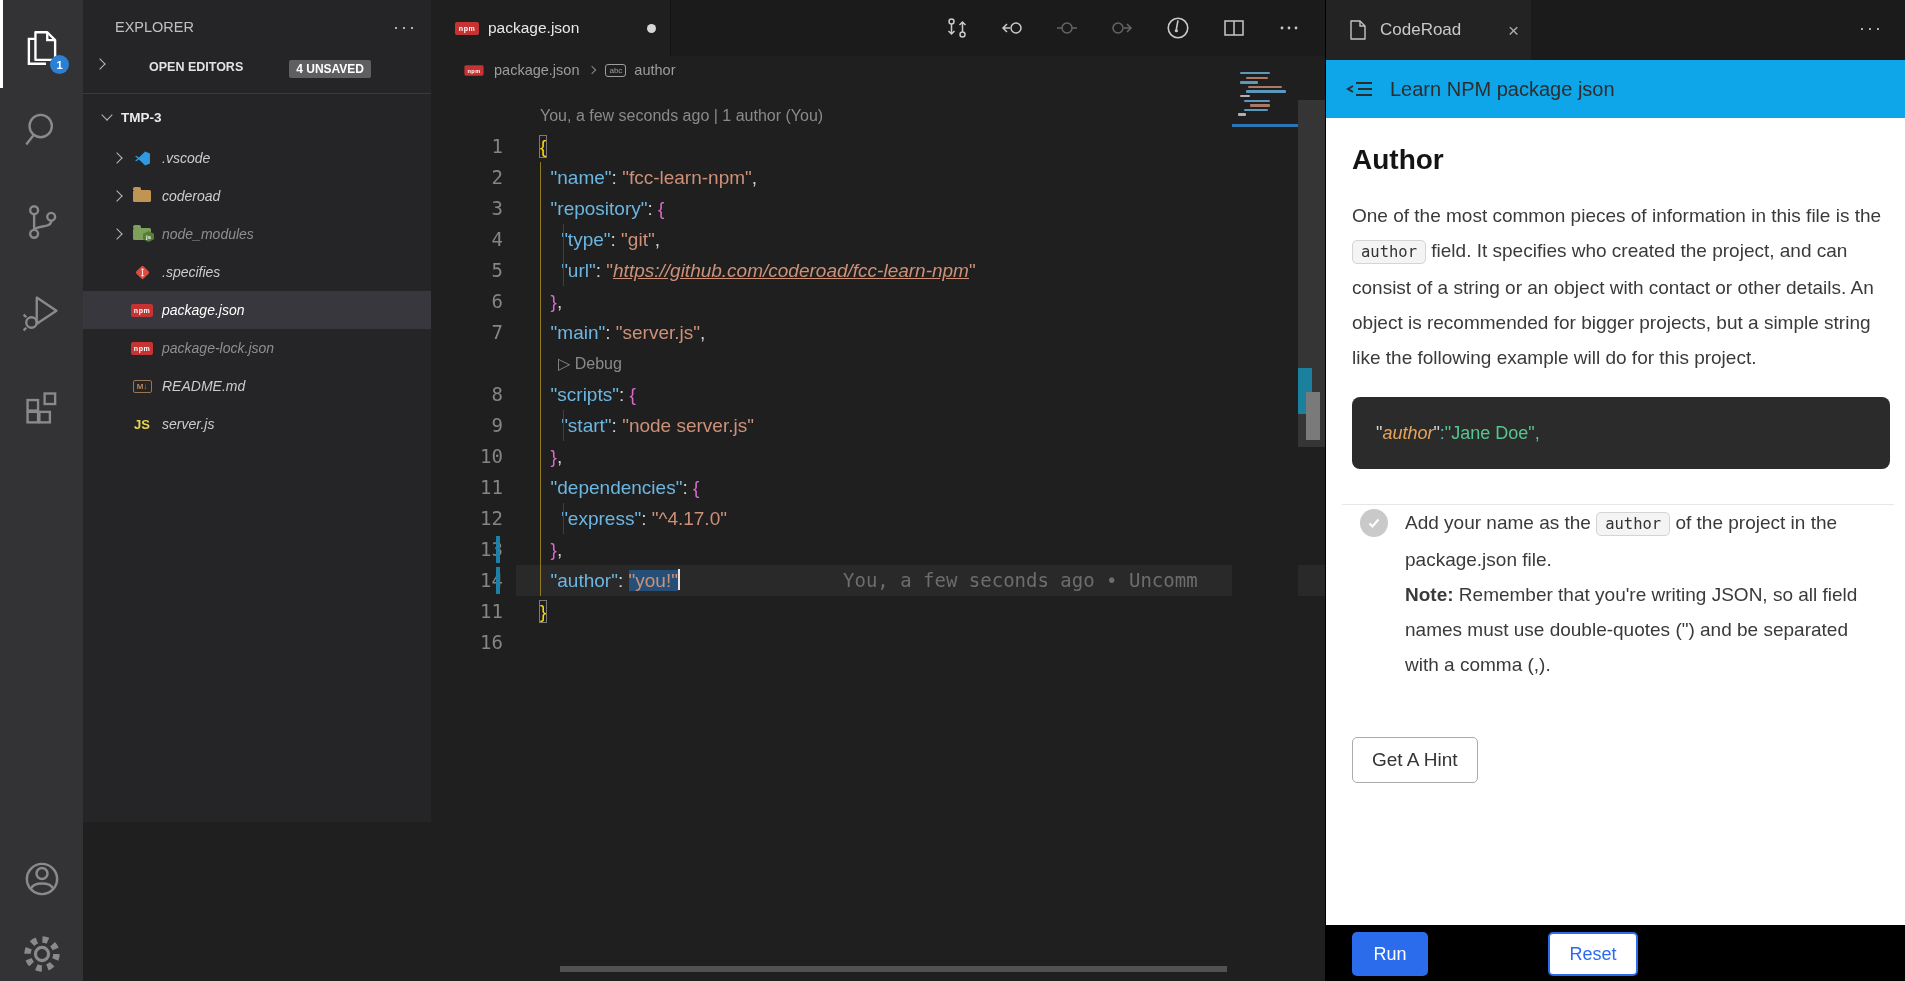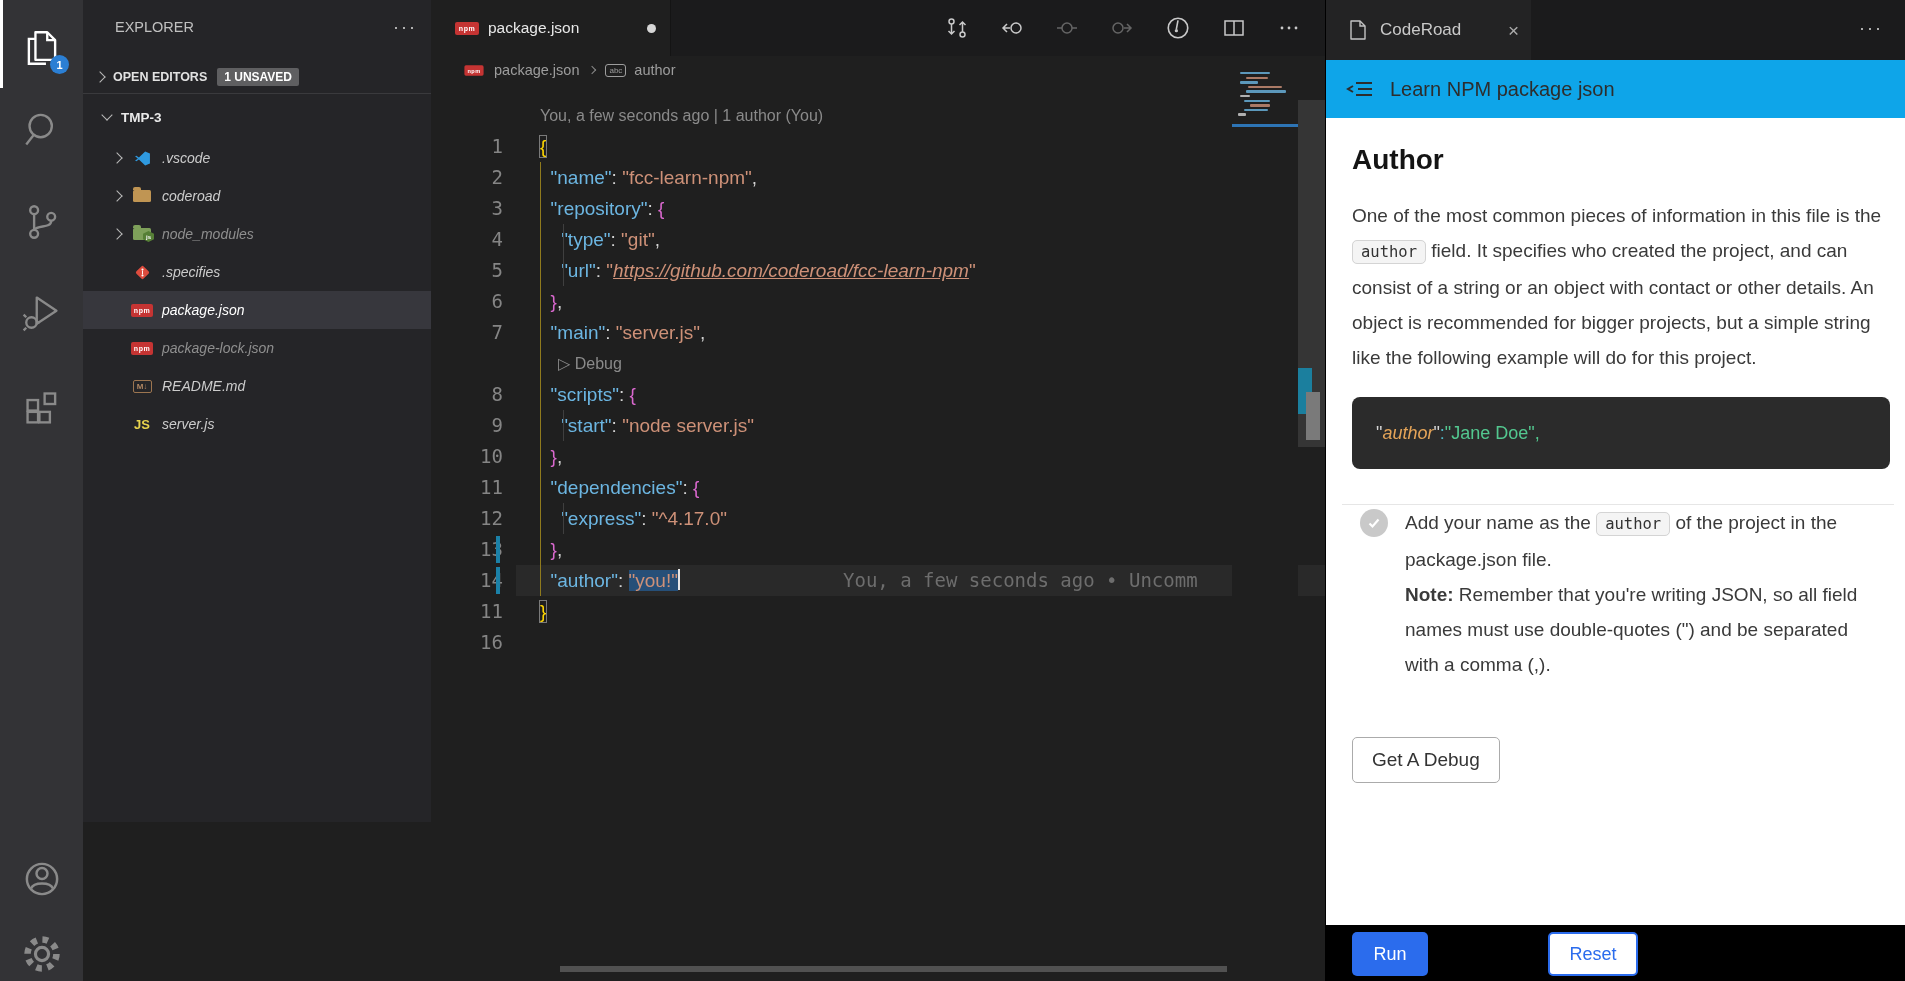--- a/index.html
+++ b/index.html
@@ -14,22 +14,22 @@
   .act-item.active svg{stroke:#ffffff;}
   .active-rule{position:absolute;left:0;top:0;width:3px;height:88px;background:#ffffff;}
   .act-badge{position:absolute;right:14px;bottom:6px;min-width:19px;height:19px;border-radius:10px;background:#2b7fd4;color:#fff;
     font-size:11px;display:flex;align-items:center;justify-content:center;font-weight:bold;}
 
   
   .sidebar{position:absolute;left:83px;top:0;width:348px;height:822px;background:#252528;color:#cccccc;}
   .sb-header{position:absolute;top:10px;left:0;right:0;height:34px;display:flex;align-items:center;padding:0 14px 0 32px;}
   .sb-title{font-size:14.5px;color:#c0c0c0;flex:1;}
   .sb-more{color:#c5c5c5;font-size:18px;letter-spacing:2px;cursor:pointer;}
-  .oe-row{position:absolute;top:60px;left:0;right:0;height:34px;display:flex;align-items:center;padding-left:13px;
-    border-bottom:1px solid #3a3a3d;}
+  .oe-row{position:absolute;top:60px;left:0;right:0;height:34px;display:flex;align-items:flex-start;padding-left:13px;
+    border-bottom:1px solid #3a3a3d;gap:36px;}
   .oe-label{font-size:12.5px;font-weight:bold;color:#e2e2e2;margin-left:9px;}
   .oe-badge{margin-left:10px;background:#5f5f61;color:#fff;font-size:12px;font-weight:bold;padding:2px 7px;border-radius:2px;}
   .root-row{position:absolute;top:100px;left:0;right:0;height:34px;display:flex;align-items:center;padding-left:20px;}
   .root-label{font-size:13.5px;font-weight:bold;color:#eaeaea;margin-left:10px;}
   .chev{width:8px;height:8px;border-right:1.6px solid #b9b9b9;border-bottom:1.6px solid #b9b9b9;
     transform:rotate(-45deg);flex:none;}
   .chev.down{transform:rotate(45deg);margin-top:-4px;}
   #file-list{position:absolute;top:139px;left:0;right:0;}
   .file-row{height:38px;display:flex;align-items:center;padding-left:30px;cursor:pointer;position:relative;}
   .file-row.selected{background:#37373d;}
@@ -203,21 +203,21 @@
   </div>
 
   <div class="sidebar">
     <div class="sb-header">
       <span class="sb-title">EXPLORER</span>
       <span class="sb-more">···</span>
     </div>
     <div class="oe-row">
       <span class="chev"></span>
       <span class="oe-label">OPEN EDITORS</span>
-      <span class="oe-badge">1 UNSAVED</span>
+      <span class="oe-badge">4 UNSAVED</span>
     </div>
     <div class="root-row">
       <span class="chev down"></span>
       <span class="root-label">TMP-3</span>
     </div>
     <div id="file-list">
         <div class="file-row">
           <span class="chev"></span>
           <span class="file-icon">
             <svg width="17" height="17" viewBox="0 0 16 16">
@@ -439,21 +439,21 @@
         <span class="task-check">
           <svg width="16" height="16" viewBox="0 0 16 16">
               <path d="M3.5 8.5l3 3 6-7" stroke="#fff" stroke-width="2.2" fill="none"></path>
             </svg>
         </span>
         <div class="task-text" id="task-text">
             <div><span>Add your name as the </span><span class="chip">author</span><span> of the project in the package.json file.</span></div>
             <div><b>Note:</b><span> Remember that you're writing JSON, so all field names must use double-quotes (") and be separated with a comma (,).</span></div>
           </div>
       </div>
-      <button class="hint-btn">Get A Debug</button>
+      <button class="hint-btn">Get A Hint</button>
     </div>
 
     <div class="panel-footer">
       <button class="run-btn">Run</button>
       <button class="reset-btn">Reset</button>
     </div>
   </div>
 </div>
 
 </body></html>

